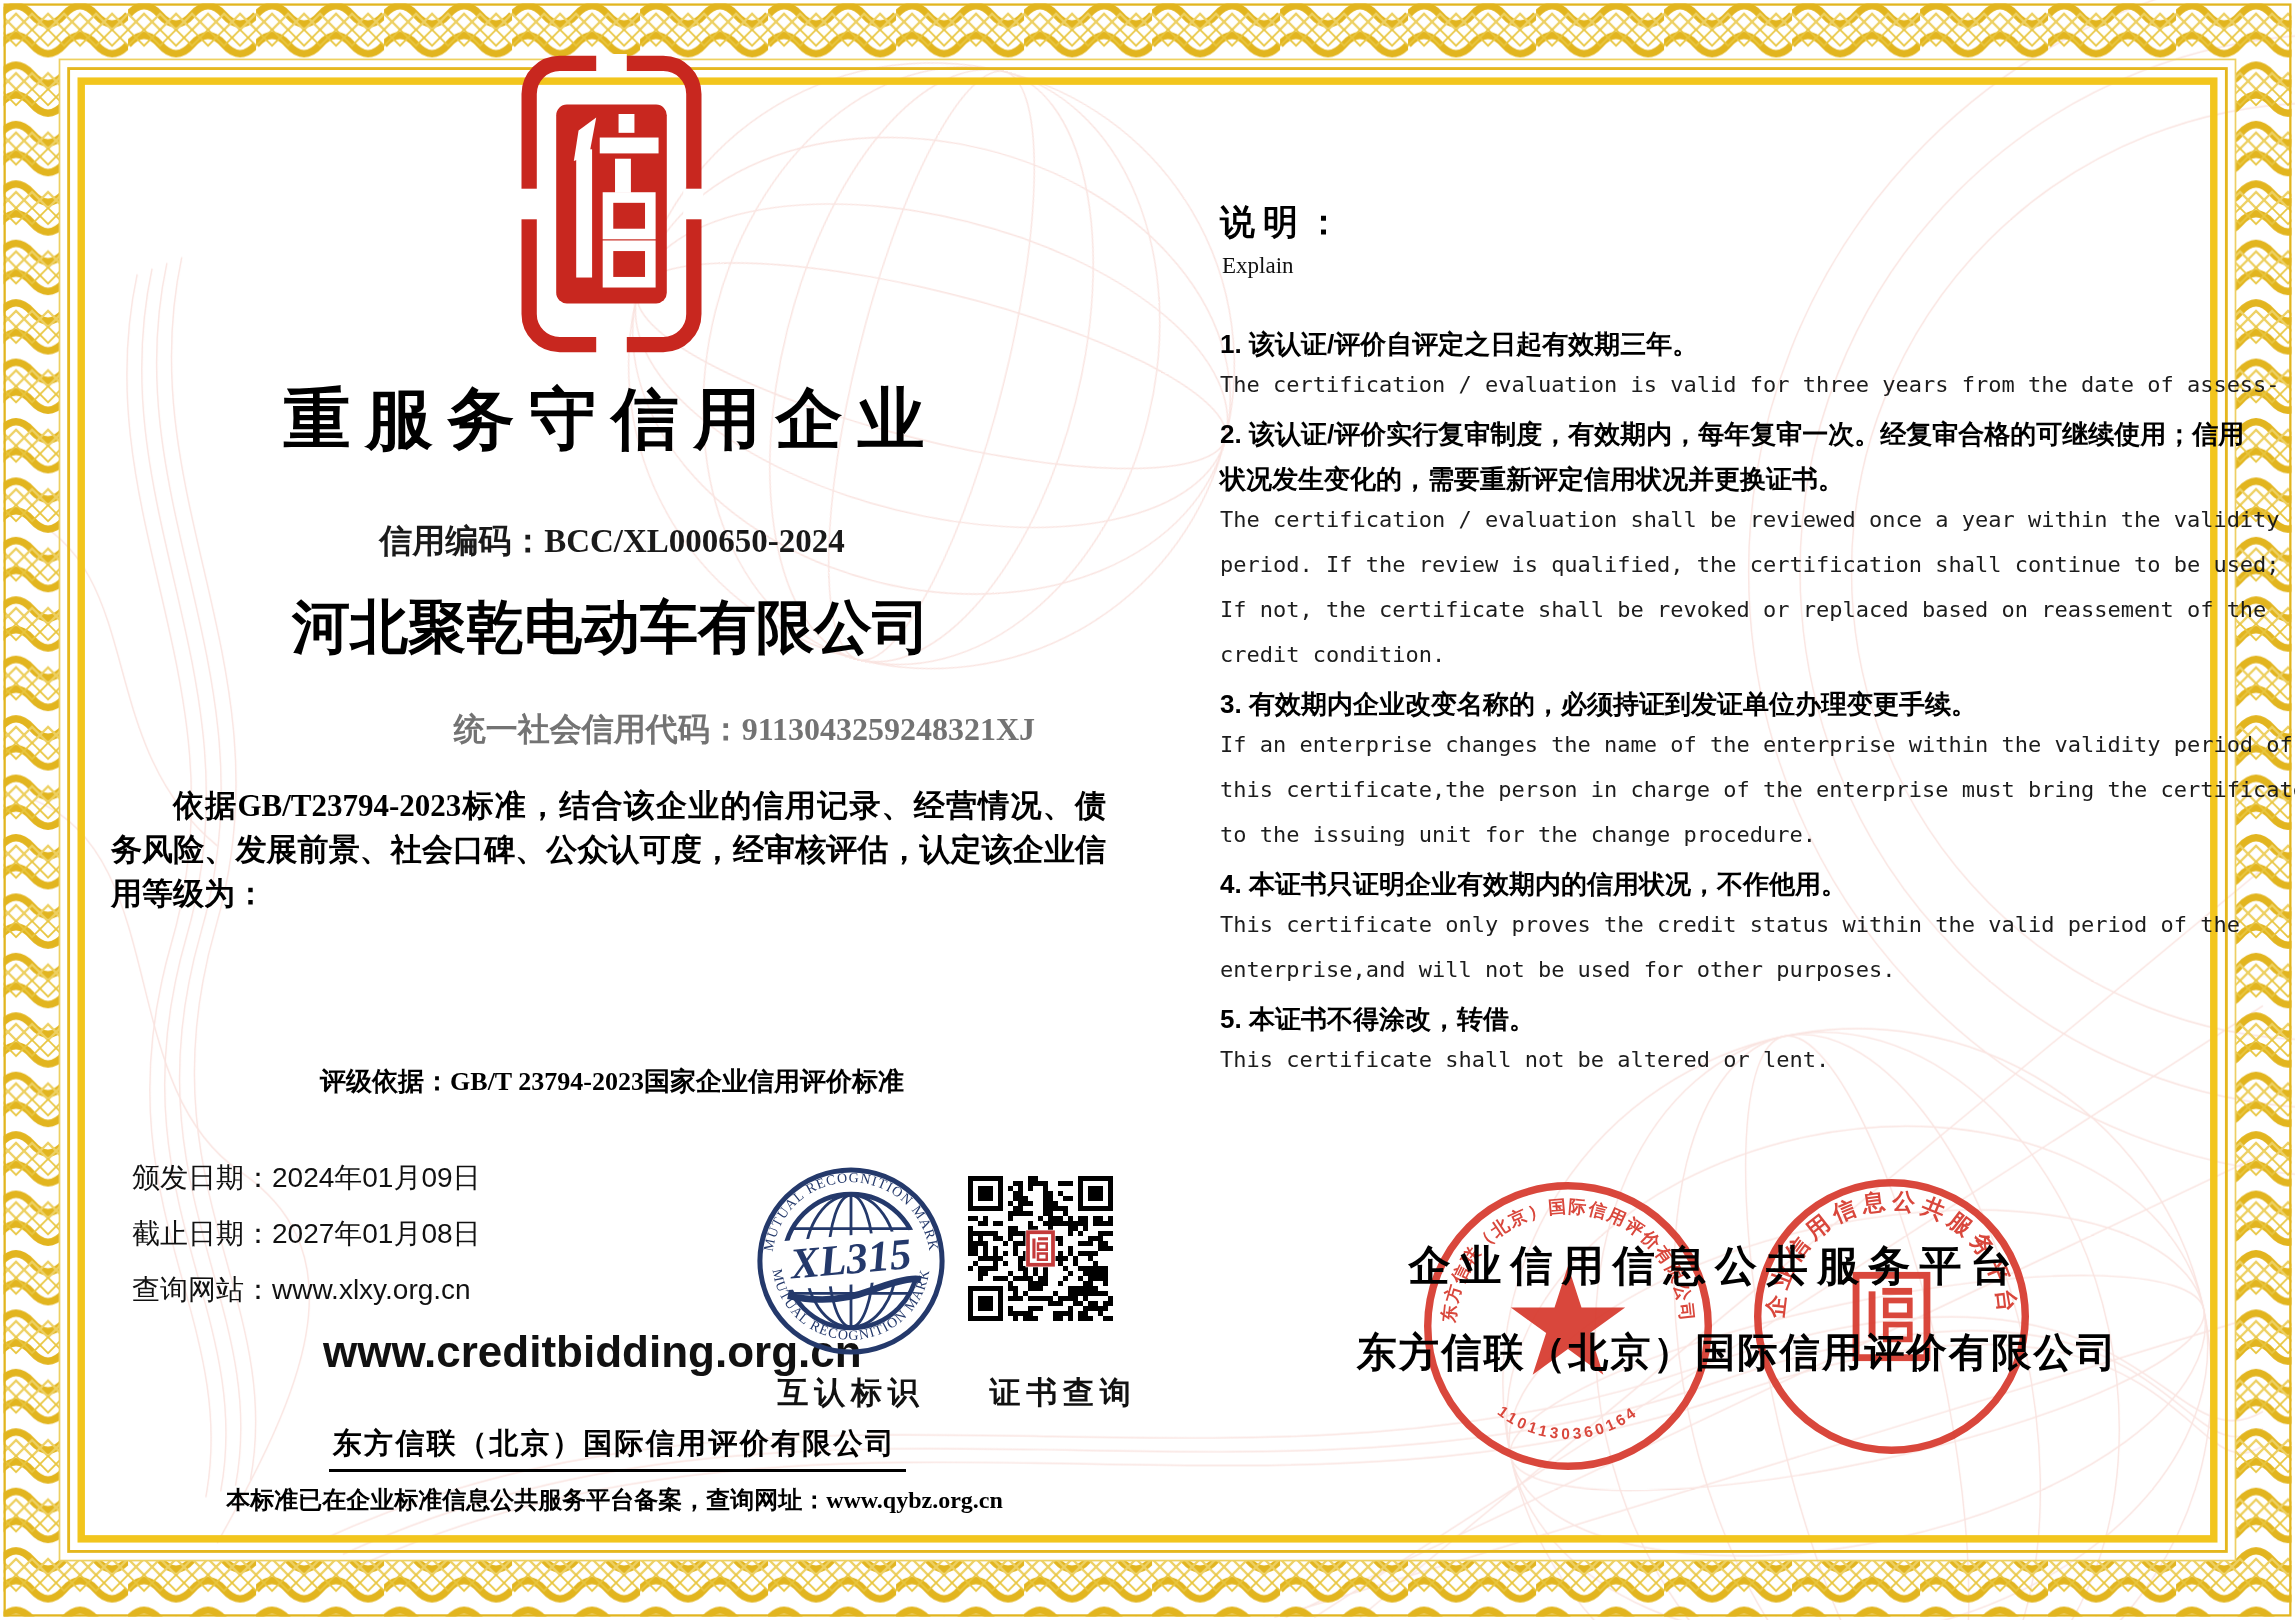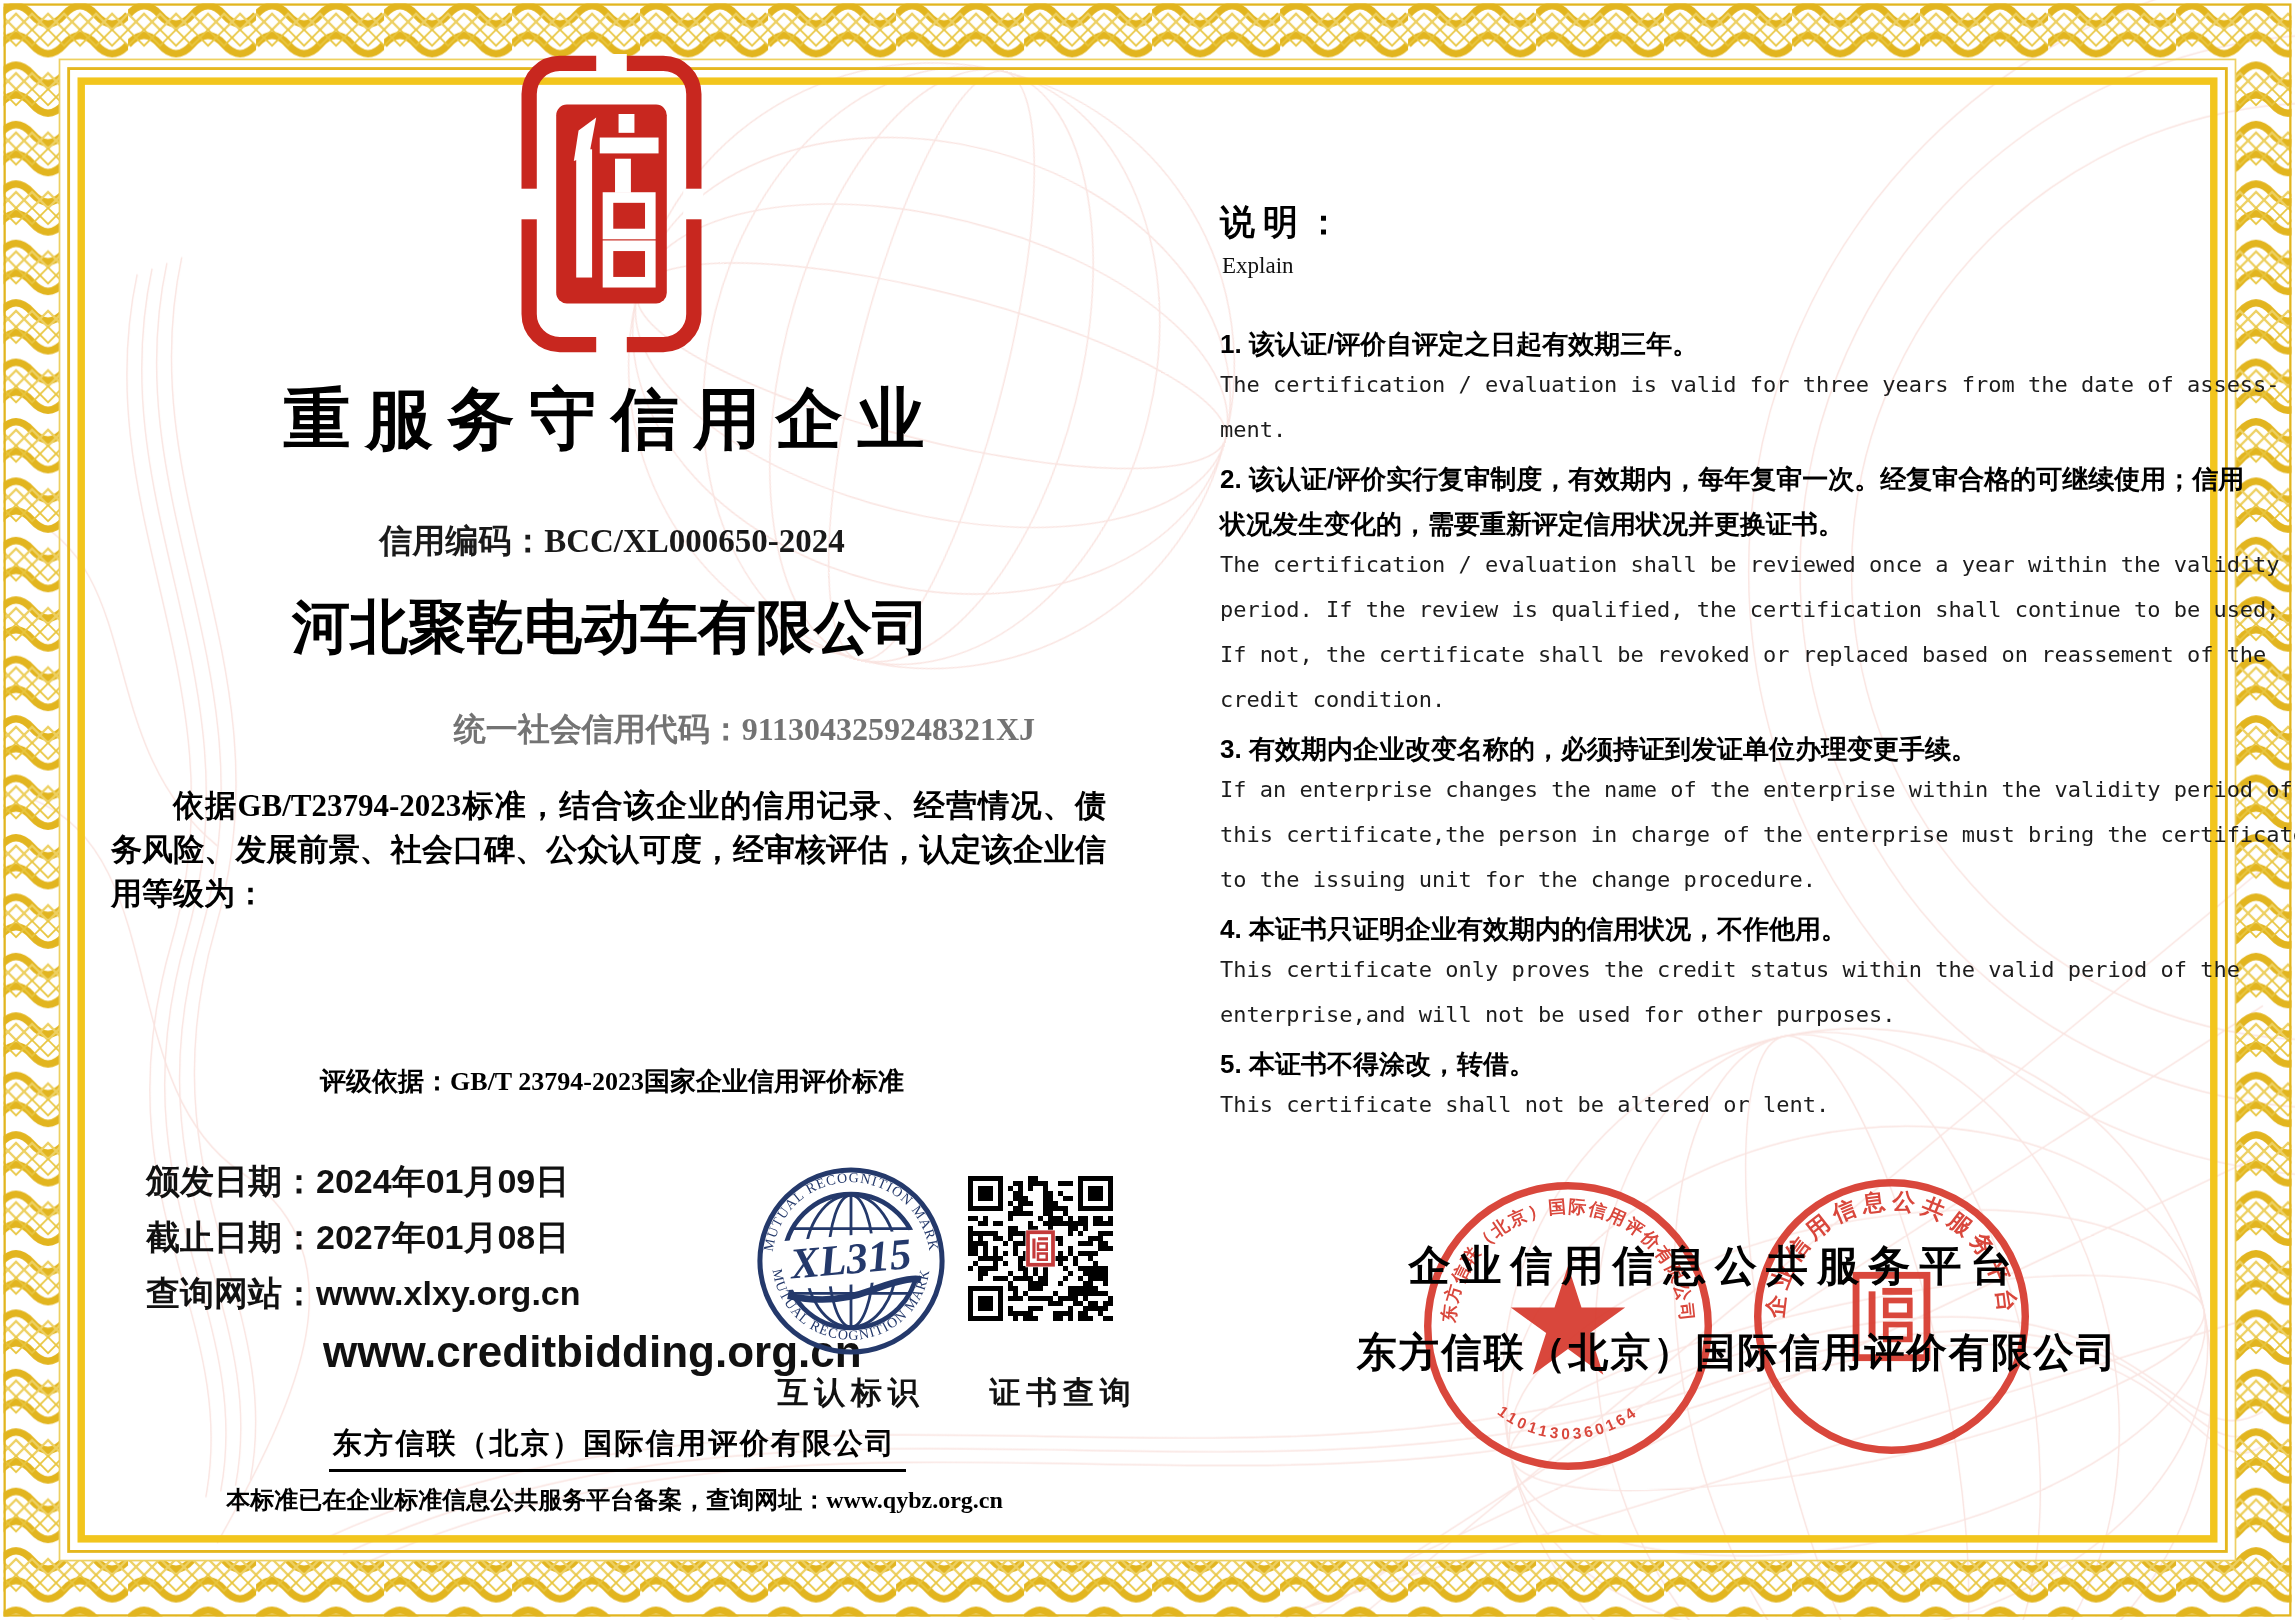--- a/index.html
+++ b/index.html
@@ -14,21 +14,21 @@
   .title{left:160px;top:374px;width:903px;font-size:67px;font-weight:bold;letter-spacing:15px;
          text-align:center;color:#000;}
   .credit-code{left:189px;top:519px;width:846px;font-size:33px;font-weight:bold;text-align:center;color:#1a1a1a;}
   .company{left:131px;top:589px;width:960px;font-size:58px;font-weight:bold;text-align:center;color:#000;}
   .uscc{left:189px;top:708px;width:846px;font-size:32px;font-weight:bold;text-align:right;color:#737373;}
   .statement{left:111px;top:784px;width:995px;font-size:31px;line-height:44px;font-weight:bold;
              text-align:justify;text-indent:2em;color:#000;}
   .grade{left:189px;top:921px;width:846px;font-size:133px;line-height:129px;font-weight:bold;
          letter-spacing:16px;text-align:center;color:#d22a20;}
   .rating-basis{left:189px;top:1064px;width:846px;font-size:26px;font-weight:bold;text-align:center;color:#000;}
-  .daterow{left:146px;height:40px;font-size:34px;font-weight:bold;color:#111;white-space:nowrap;}
+  .daterow{left:132px;height:40px;font-size:28px;font-weight:normal;color:#111;white-space:nowrap;}
   .daterow .lab{font-family:"Liberation Serif","DejaVu Serif",serif;}
   .daterow .val{font-family:"Liberation Sans","DejaVu Sans",sans-serif;}
   .row1{top:1159px;} .row2{top:1215px;} .row3{top:1271px;}
   .row4{left:323px;top:1327px;font-size:44px;font-weight:bold;color:#111;}
   .xl315{left:756px;top:1166px;width:190px;height:190px;}
   .mutual-label{left:756px;top:1372px;width:190px;font-size:31px;font-weight:bold;letter-spacing:5.7px;
                 text-align:center;color:#111;}
   .qr{left:968px;top:1176px;width:145px;height:145px;}
   .qr-label{left:966px;top:1372px;width:194px;font-size:31px;font-weight:bold;letter-spacing:5.7px;
             text-align:center;color:#111;}
@@ -532,21 +532,20 @@
   <div class="abs issuer f-serif">东方信联（北京）国际信用评价有限公司</div>
   <div class="abs issuer-line"></div>
   <div class="abs filing-note f-serif">本标准已在企业标准信息公共服务平台备案，查询网址：www.qybz.org.cn</div>
 
   <div class="abs explain-h f-serif">说明：</div>
   <div class="abs explain-sub f-serif">Explain</div>
 
   <div class="abs xlines">
     <div class="xline zh">1. 该认证/评价自评定之日起有效期三年。</div>
     <div class="xline en">The certification / evaluation is valid for three years from the date of assess-</div>
-    <div class="xline en">ment.</div>
     <div class="xline zh">2. 该认证/评价实行复审制度，有效期内，每年复审一次。经复审合格的可继续使用；信用</div>
     <div class="xline zh">状况发生变化的，需要重新评定信用状况并更换证书。</div>
     <div class="xline en">The certification / evaluation shall be reviewed once a year within the validity</div>
     <div class="xline en">period. If the review is qualified,  the certification shall continue to be used;</div>
     <div class="xline en">If not, the certificate shall be revoked or replaced based on reassement of the</div>
     <div class="xline en">credit condition.</div>
     <div class="xline zh">3. 有效期内企业改变名称的，必须持证到发证单位办理变更手续。</div>
     <div class="xline en">If an enterprise changes the name of the enterprise within the validity period of</div>
     <div class="xline en">this certificate,the person in charge of the enterprise must bring the certificate</div>
     <div class="xline en">to the issuing unit for the change procedure.</div>

